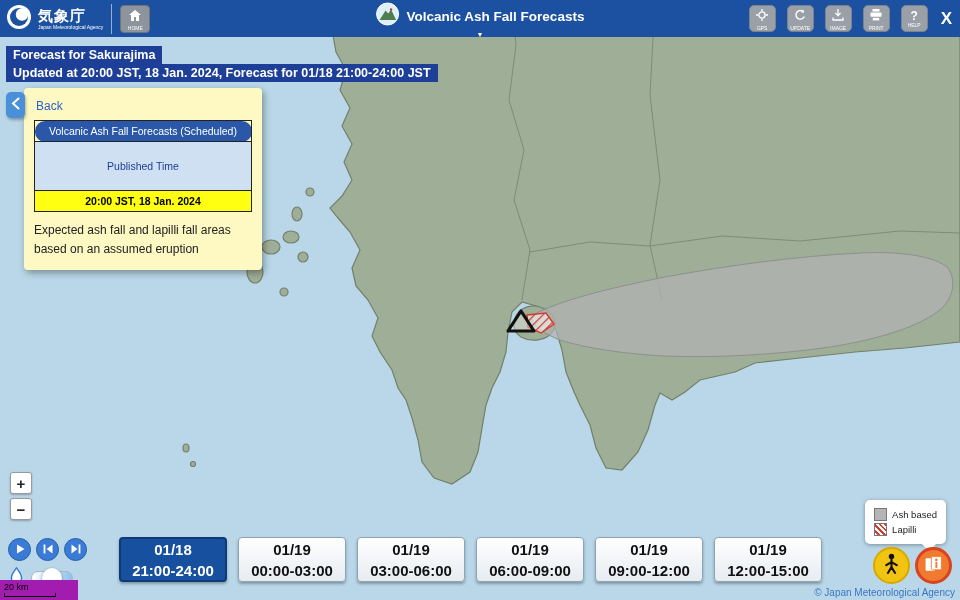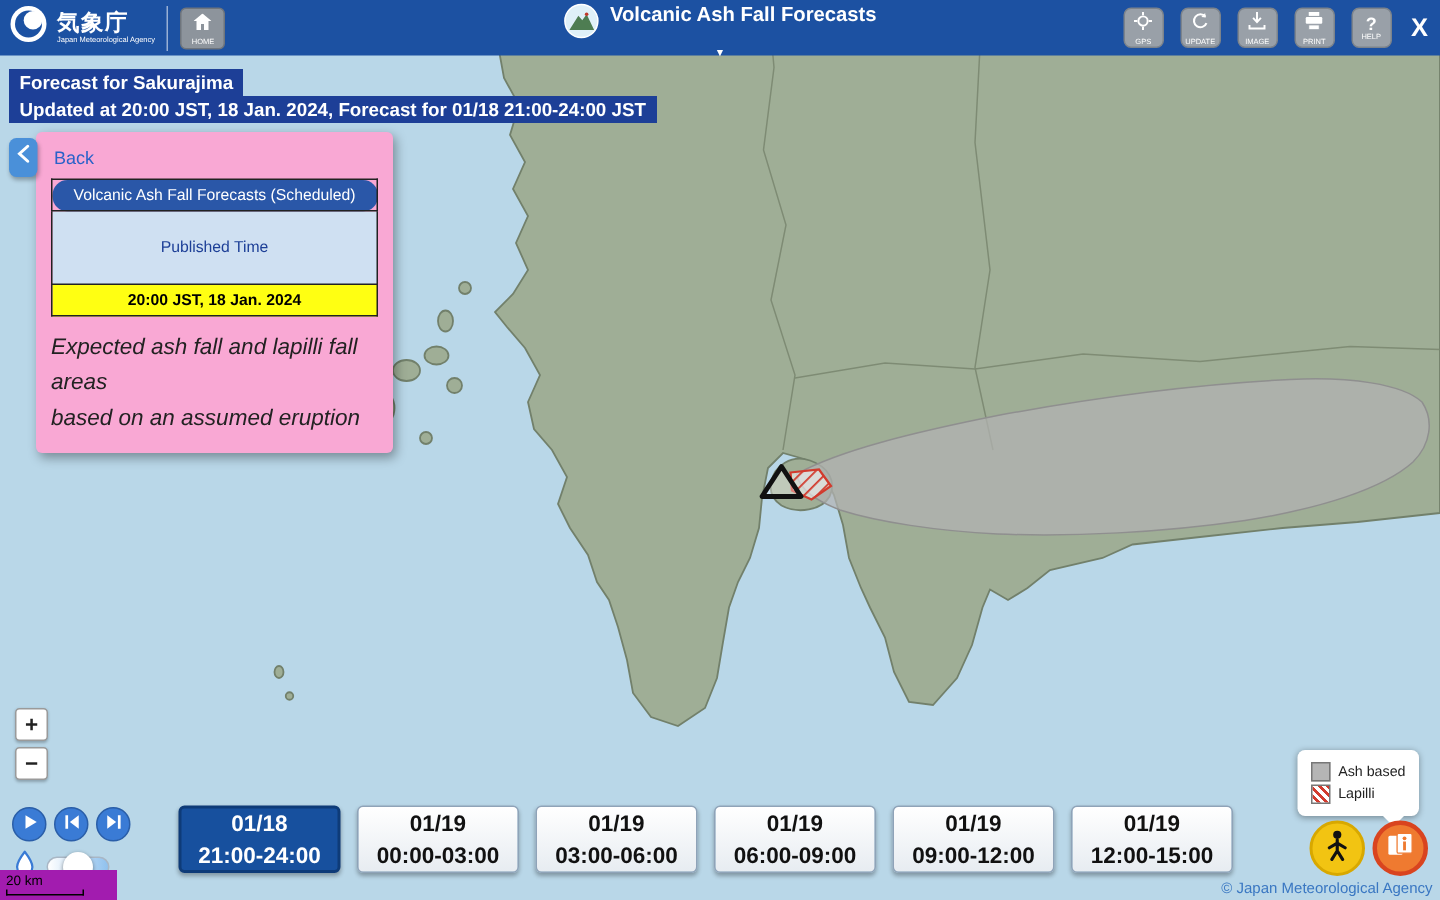--- a/index.html
+++ b/index.html
@@ -12,47 +12,47 @@
   
   .header { position:absolute; top:0; left:0; width:100%; height:37px; background:#1c51a2; display:flex; align-items:center; z-index:40; }
   .logo-area { display:flex; align-items:center; gap:6px; padding:0 8px 0 6px; }
   .logo-txt-col { display:flex; flex-direction:column; line-height:1; }
   .agency-name { color:#fff; font-weight:bold; font-size:15px; letter-spacing:1px; }
   .agency-sub { color:#fff; font-size:5px; margin-top:2px; white-space:nowrap; }
   .home-wrap { border-left:1px solid rgba(255,255,255,.55); padding-left:8px; height:30px; display:flex; align-items:center; }
   .home-btn { width:30px; height:28px; background:#8d949c; border:1px solid #6f757c; border-radius:4px; color:#fff; display:flex; flex-direction:column; align-items:center; justify-content:center; gap:1px; cursor:pointer; }
   .home-btn .lbl { font-size:5px; line-height:1; }
   .title-group { position:absolute; left:50%; top:2px; transform:translateX(-50%); display:flex; flex-direction:column; align-items:center; }
-  .title-row { display:flex; align-items:flex-start; gap:7px; }
+  .title-row { display:flex; align-items:center; gap:7px; }
   .title-text { color:#fff; font-size:13.5px; font-weight:bold; white-space:nowrap; }
   .title-caret { color:#fff; font-size:7px; line-height:1; margin-top:1px; }
   .header-right { margin-left:auto; display:flex; align-items:center; gap:11px; padding-right:6px; }
   .tool-btn { width:27px; height:27px; background:#99a0a8; border:1px solid #7c838b; border-radius:5px; color:#fff; display:flex; flex-direction:column; align-items:center; justify-content:center; gap:1px; cursor:pointer; }
   .tool-btn .lbl { font-size:5px; line-height:1; }
   .help-q { font-size:12px; font-weight:bold; line-height:1; }
   .x-btn { color:#fff; font-size:17px; font-weight:bold; cursor:pointer; padding:0 2px; }
   .google-box { background:#fff; border-radius:3px; height:22px; display:flex; align-items:center; gap:7px; padding:0 10px; min-width:186px; cursor:pointer; }
   .google-word { font-size:13px; font-weight:bold; letter-spacing:.3px; }
   .g-b{color:#4285F4} .g-r{color:#EA4335} .g-y{color:#FBBC05} .g-g{color:#34A853}
   .google-suffix { color:#757575; font-size:10px; }
 
   
   .banner { position:absolute; left:6px; top:46px; z-index:25; display:flex; flex-direction:column; align-items:flex-start; }
   .banner-line { background:#1d3f97; color:#fff; font-weight:bold; font-size:12.5px; padding:2px 7px; white-space:nowrap; }
 
   
   .back-tab { position:absolute; left:6px; top:92px; width:19px; height:26px; background:#4a90d9; border-radius:5px; display:flex; align-items:center; justify-content:center; z-index:26; cursor:pointer; box-shadow:1px 2px 3px rgba(0,0,0,.3); }
-  .panel { position:absolute; left:24px; top:88px; width:238px; background:#f9a8d4; border-radius:4px; box-shadow:2px 3px 7px rgba(0,0,0,.35); padding:8px 10px 12px; z-index:25; }
+  .panel { position:absolute; left:24px; top:88px; width:238px; background:#fef9c3; border-radius:4px; box-shadow:2px 3px 7px rgba(0,0,0,.35); padding:8px 10px 12px; z-index:25; }
   .back-link { color:#2a62c9; font-size:12px; display:inline-block; margin:0 0 7px 2px; cursor:pointer; }
   .ftable { width:100%; border-collapse:collapse; text-align:center; }
   .ftable td { border:1px solid #222; font-size:10.5px; }
   .ft-head { background:#2a57a8; color:#fff; padding:4px 2px;border-radius:10px; }
   .ft-label { background:#cfe0f2; color:#1d3f97; padding:18px; }
   .ft-value { background:#ffff12; font-weight:bold; padding:4px; color:#000; font-size:11px; }
-  .desc { font-size:15px; color:#222; margin-top:9px; line-height:1.55;font-style:italic; }
+  .desc { font-size:12px; color:#222; margin-top:9px; line-height:1.55; }
 
   
   .zoom { position:absolute; left:10px; top:472px; display:flex; flex-direction:column; gap:4px; z-index:15; }
   .zoom-btn { width:22px; height:22px; background:#fff; border:1px solid #9a9a9a; border-radius:3px; font-size:15px; font-weight:bold; color:#222; display:flex; align-items:center; justify-content:center; cursor:pointer; box-shadow:0 1px 2px rgba(0,0,0,.25); }
 
   
   .media { position:absolute; left:8px; top:538px; z-index:15; }
   .media-row { display:flex; gap:5px; }
   .media-btn { width:23px; height:23px; border-radius:50%; background:#3a7bd5; border:1px solid #2a5ea8; display:flex; align-items:center; justify-content:center; cursor:pointer; }
   .media-row2 { display:flex; align-items:center; gap:8px; margin-top:6px; padding-left:2px; }

